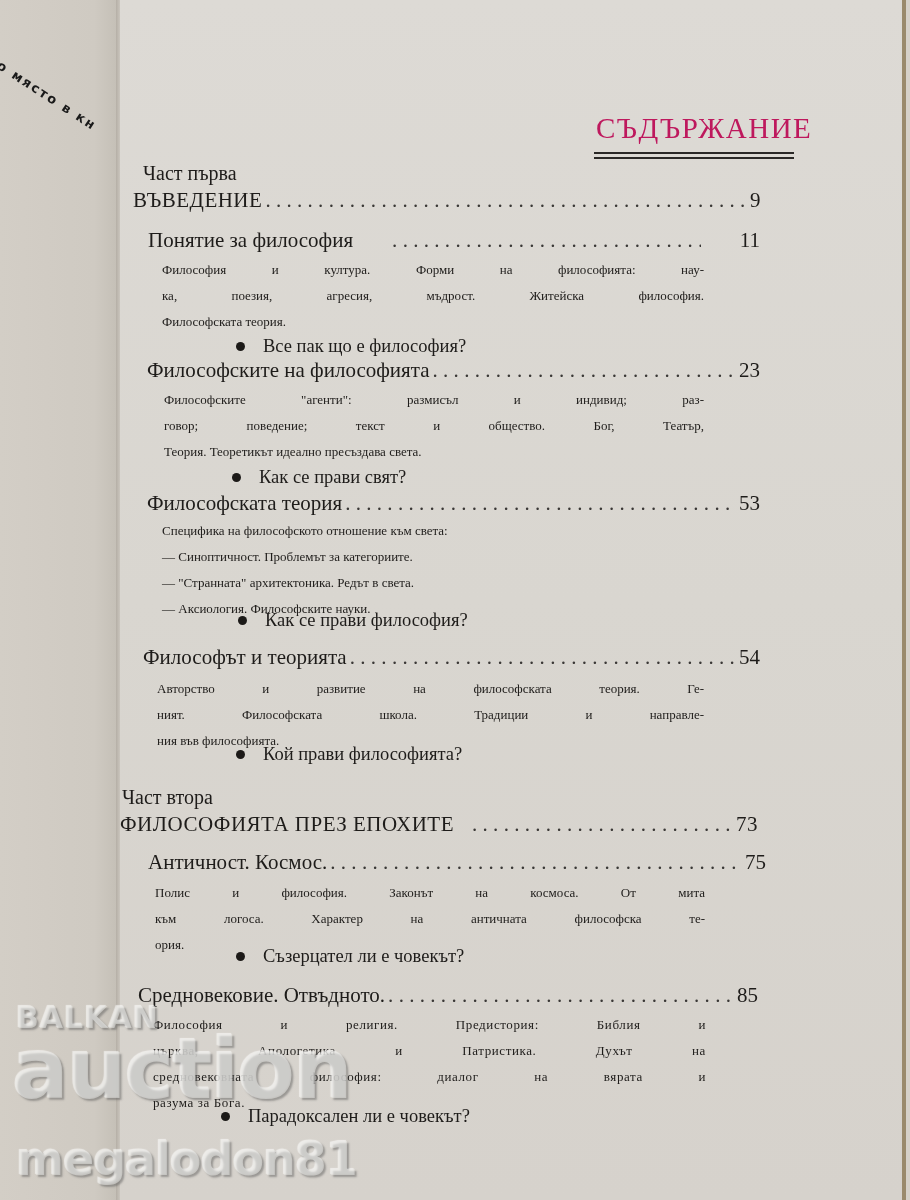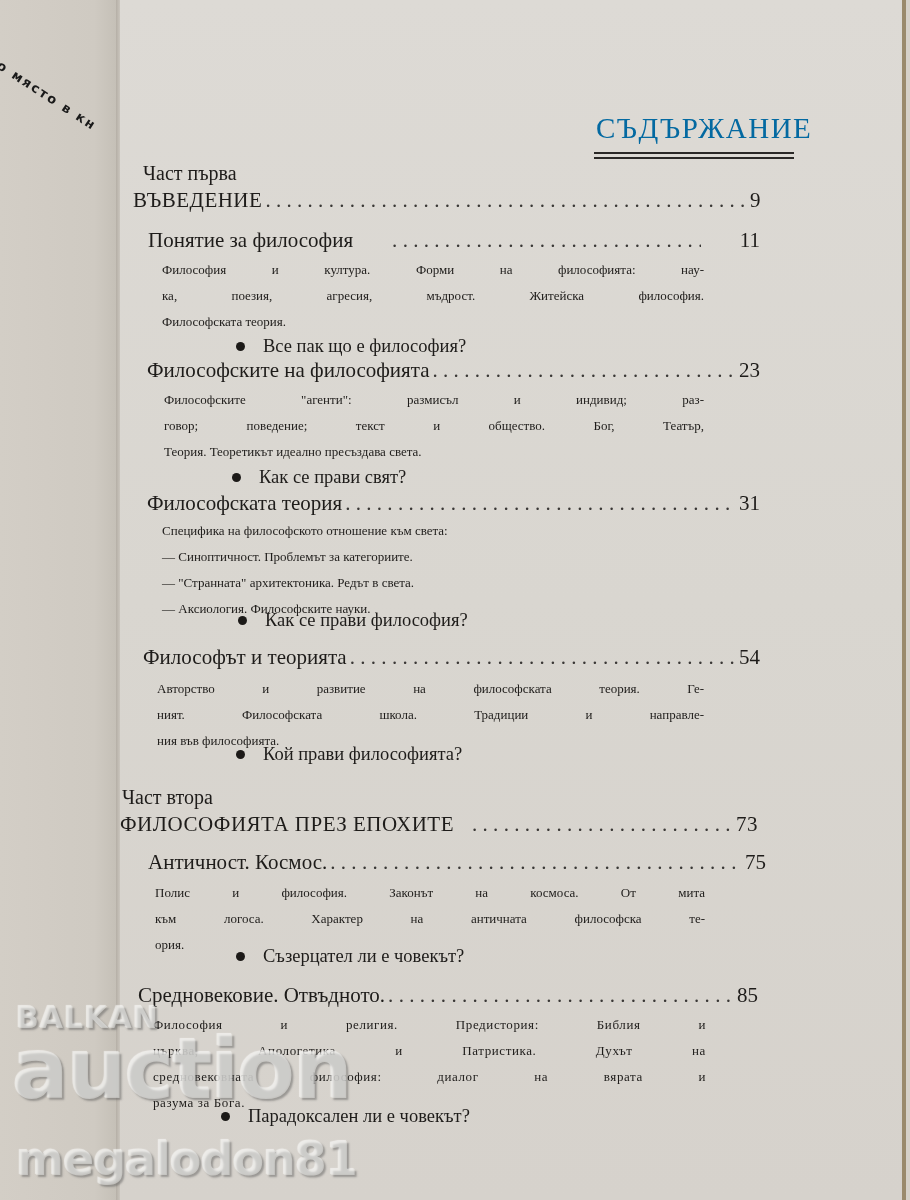--- a/index.html
+++ b/index.html
@@ -27,21 +27,21 @@
   .right-page {
     position: absolute; left: 120px; top: 0; width: 786px; height: 1200px;
     background: linear-gradient(180deg, #dddad5 0%, #d9d6d0 50%, #d6d2cc 100%);
   }
   .page-edge {
     position: absolute; right: 0; top: 0; width: 4px; height: 1200px;
     background: #9a8a6c;
   }
   .toc-title {
     position: absolute; left: 596px; top: 112px;
-    font-size: 29px; letter-spacing: 1.5px; color: #0369a1;
+    font-size: 29px; letter-spacing: 1.5px; color: #be185d;
   }
   .toc-title-rule {
     position: absolute; left: 594px; top: 152px; width: 200px; height: 7px;
     border-top: 2px solid #2a2826; border-bottom: 2px solid #2a2826; box-sizing: border-box;
   }
   .abs { position: absolute; white-space: nowrap; }
   .part-label { font-size: 20px; }
   .part-title { font-size: 23px; letter-spacing: 0.5px; }
   .chapter-row { font-size: 21px; display: flex; align-items: baseline; }
   .leader { flex: 1; overflow: hidden; white-space: nowrap; color: #3a3836; letter-spacing: 5.3px; margin: 0 3px; }
@@ -107,21 +107,21 @@
   <span class="desc-line">Теория. Теоретикът идеално пресъздава света.</span>
 </div>
 <div class="abs question" style="left:232px; top:467px;">
   <span class="bullet"></span>
   <span>Как се прави свят?</span>
 </div>
 
 <div class="abs chapter-row" style="left:147px; top:491px; width:613px;">
   <span>Философската теория</span>
   <span class="leader"></span>
-  <span class="page-num">31</span>
+  <span class="page-num">53</span>
 </div>
 <div class="abs desc" style="left:162px; top:518px; width:540px;">
   <span class="desc-line">Специфика на философското отношение към света:</span>
   <span class="desc-line">— Синоптичност. Проблемът за категориите.</span>
   <span class="desc-line">— "Странната" архитектоника. Редът в света.</span>
   <span class="desc-line">— Аксиология. Философските науки.</span>
 </div>
 <div class="abs question" style="left:238px; top:610px;">
   <span class="bullet"></span>
   <span>Как се прави философия?</span>

